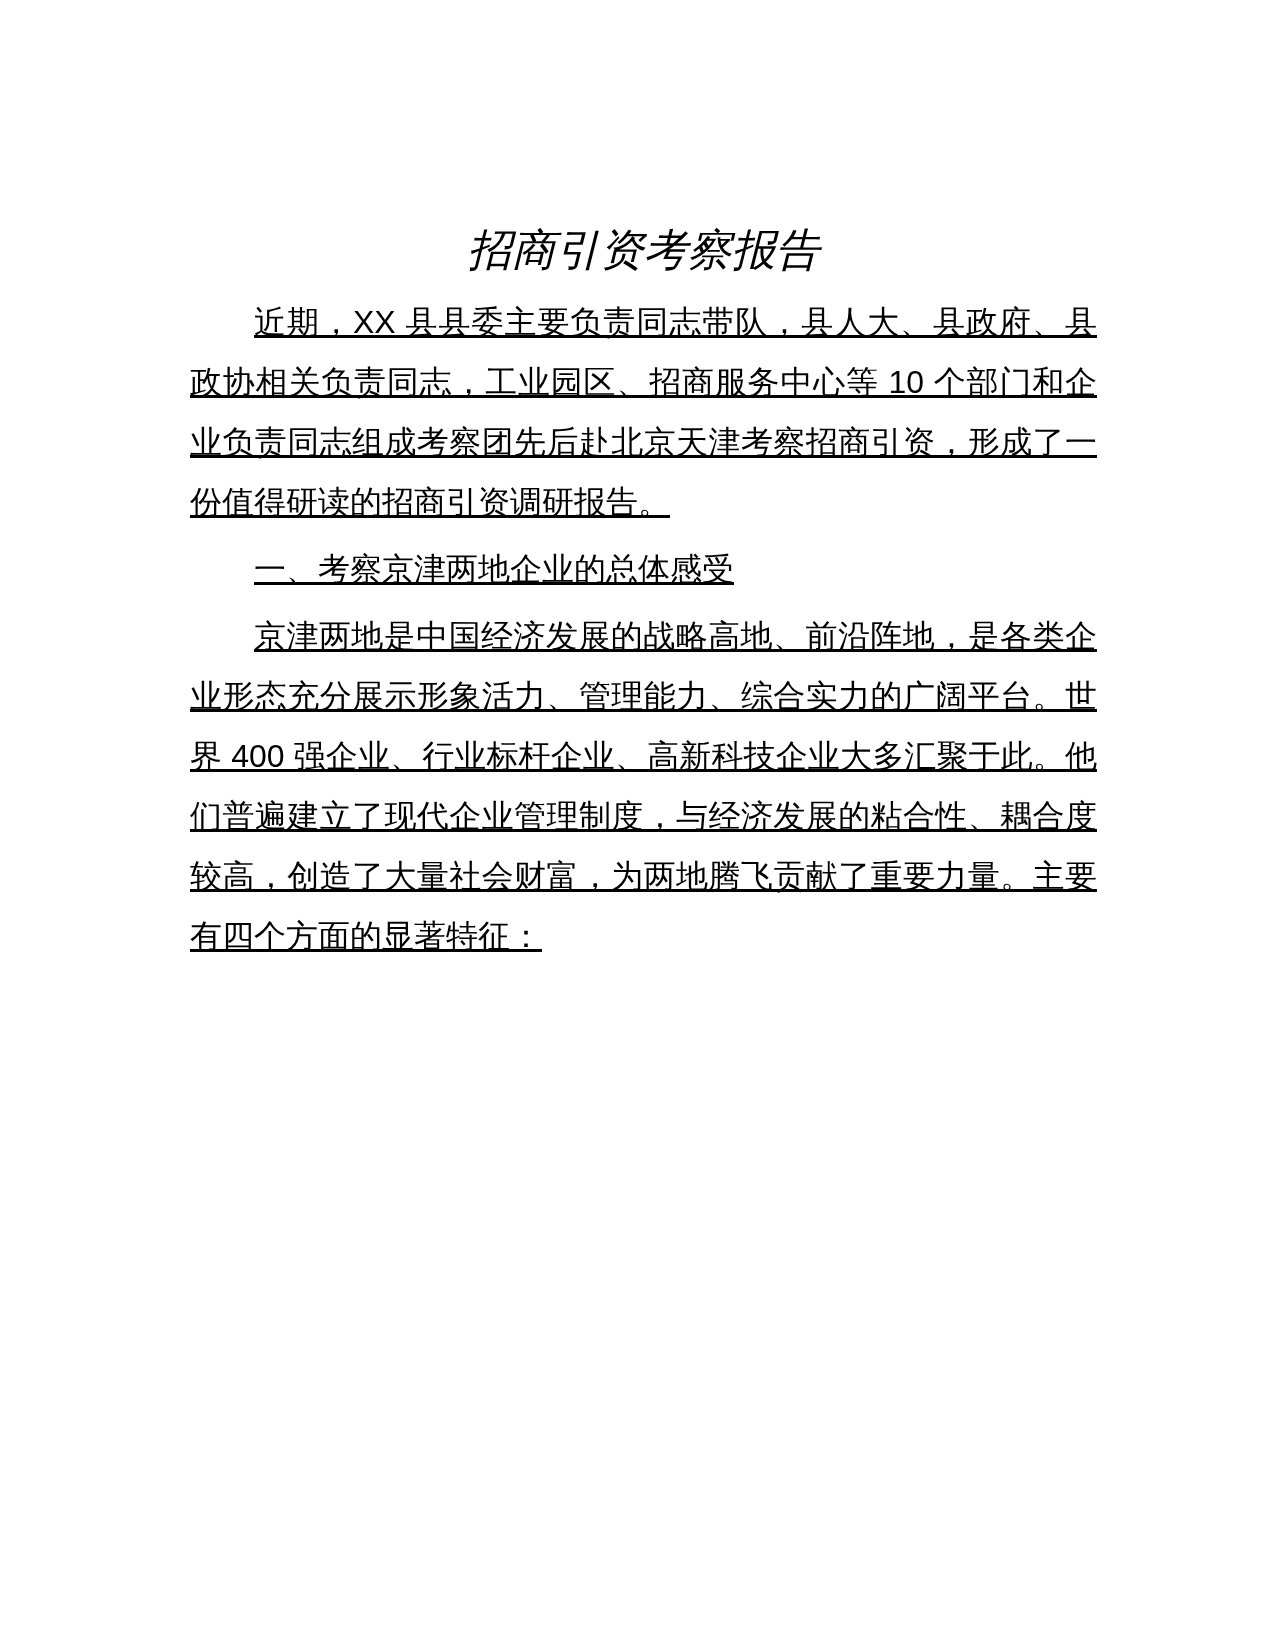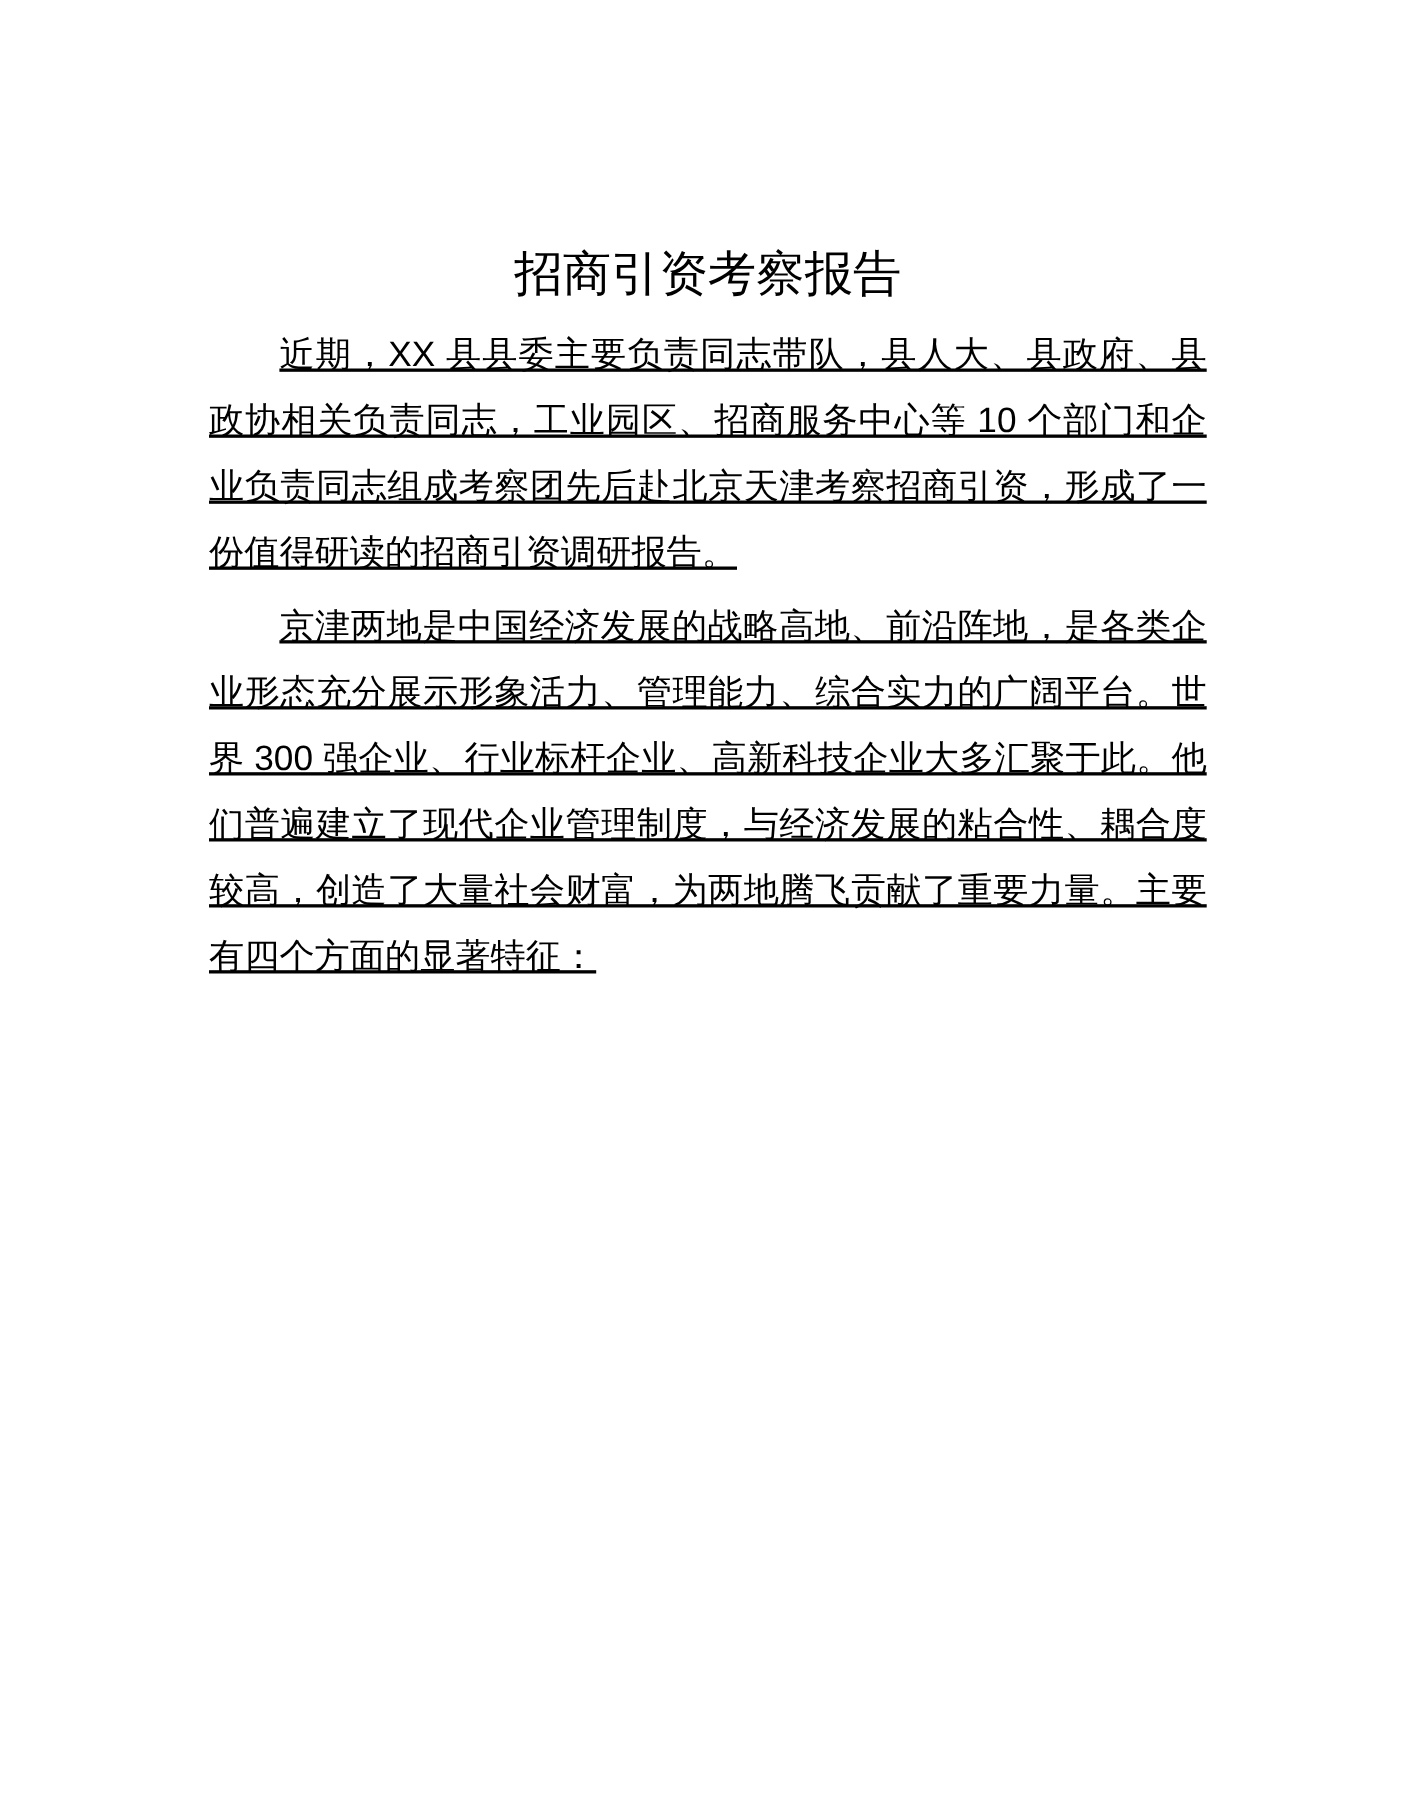--- a/index.html
+++ b/index.html
@@ -18,20 +18,21 @@
     overflow: hidden;
     font-family: "Liberation Sans", "DejaVu Sans", sans-serif;
   }
   .doc-title {
     font-size: 44px;
     line-height: 48px;
     font-weight: normal;
     text-align: center;
     margin: 0 0 18px 0;
     letter-spacing: 0;
+    font-style: italic;
   }
   .para {
     font-size: 32px;
     line-height: 60px;
     margin: 0;
     text-indent: 2em;
     text-align: justify;
     text-justify: inter-character;
     word-break: break-all;
     text-decoration: underline;
@@ -45,16 +46,17 @@
   }
 </style>
 </head>
 <body>
 
 <div class="page">
   <h1 class="doc-title">招商引资考察报告</h1>
 
   <p class="para">近期，XX 县县委主要负责同志带队，县人大、县政府、县政协相关负责同志，工业园区、招商服务中心等 10 个部门和企业负责同志组成考察团先后赴北京天津考察招商引资，形成了一份值得研读的招商引资调研报告。</p>
 
+  <p class="para section-heading">一、考察京津两地企业的总体感受</p>
 
-  <p class="para">京津两地是中国经济发展的战略高地、前沿阵地，是各类企业形态充分展示形象活力、管理能力、综合实力的广阔平台。世界 300 强企业、行业标杆企业、高新科技企业大多汇聚于此。他们普遍建立了现代企业管理制度，与经济发展的粘合性、耦合度较高，创造了大量社会财富，为两地腾飞贡献了重要力量。主要有四个方面的显著特征：</p>
+  <p class="para">京津两地是中国经济发展的战略高地、前沿阵地，是各类企业形态充分展示形象活力、管理能力、综合实力的广阔平台。世界 400 强企业、行业标杆企业、高新科技企业大多汇聚于此。他们普遍建立了现代企业管理制度，与经济发展的粘合性、耦合度较高，创造了大量社会财富，为两地腾飞贡献了重要力量。主要有四个方面的显著特征：</p>
 
 </div>
 
 </body></html>

